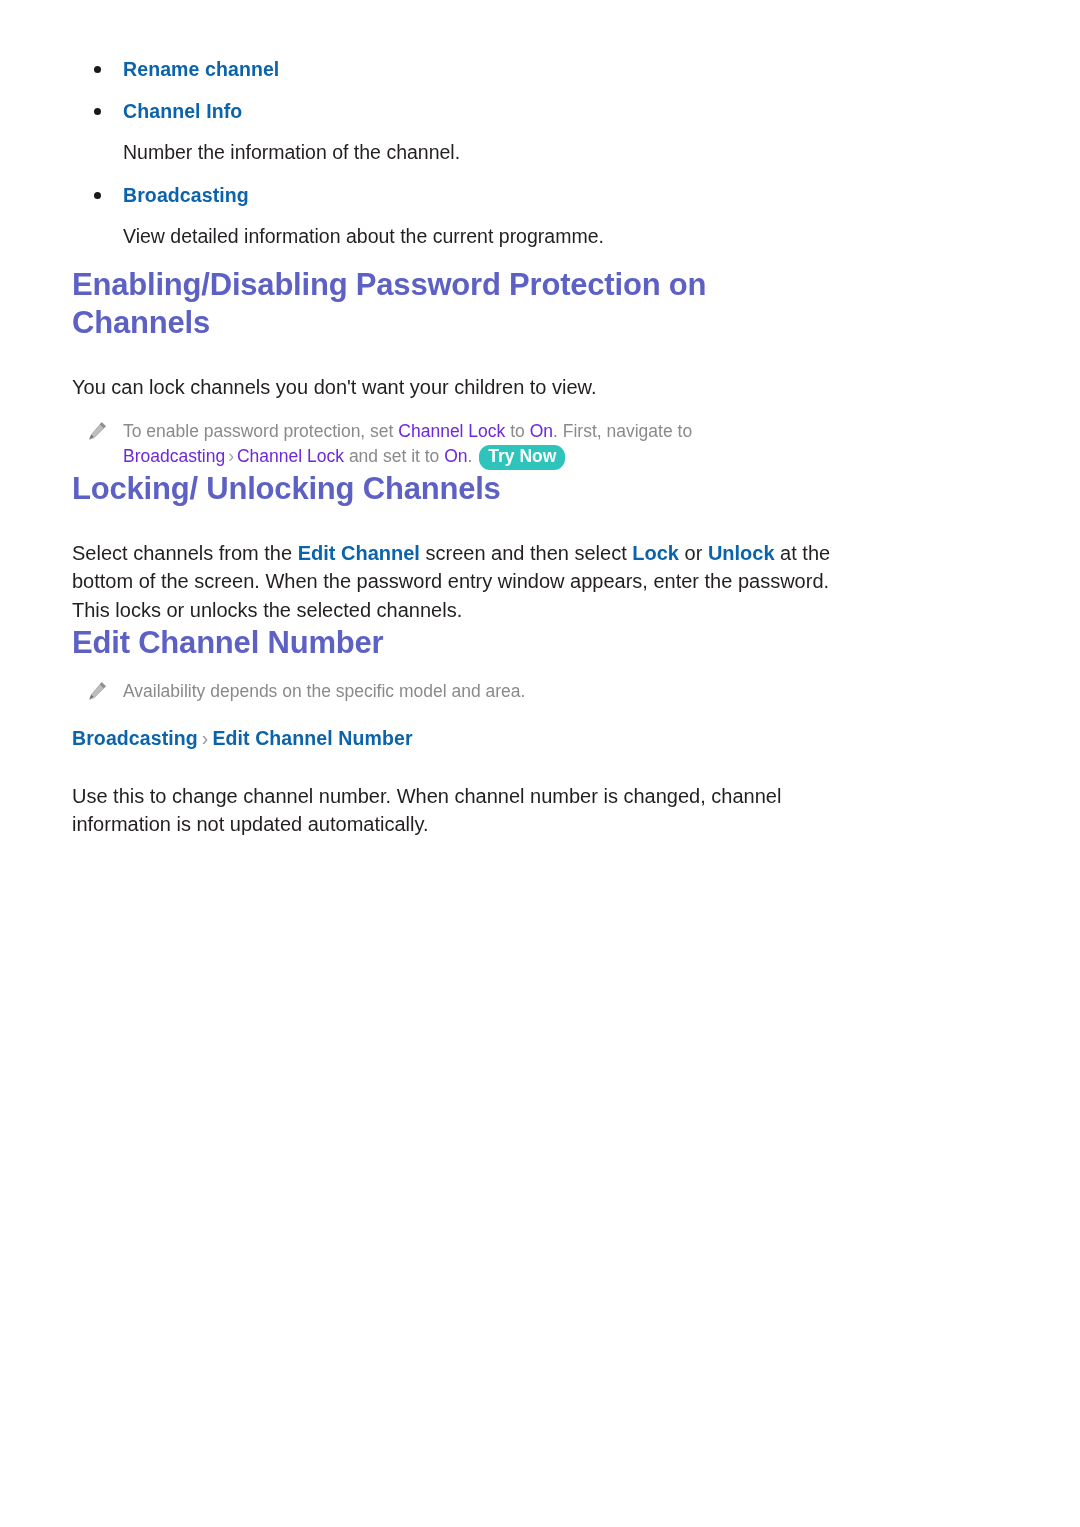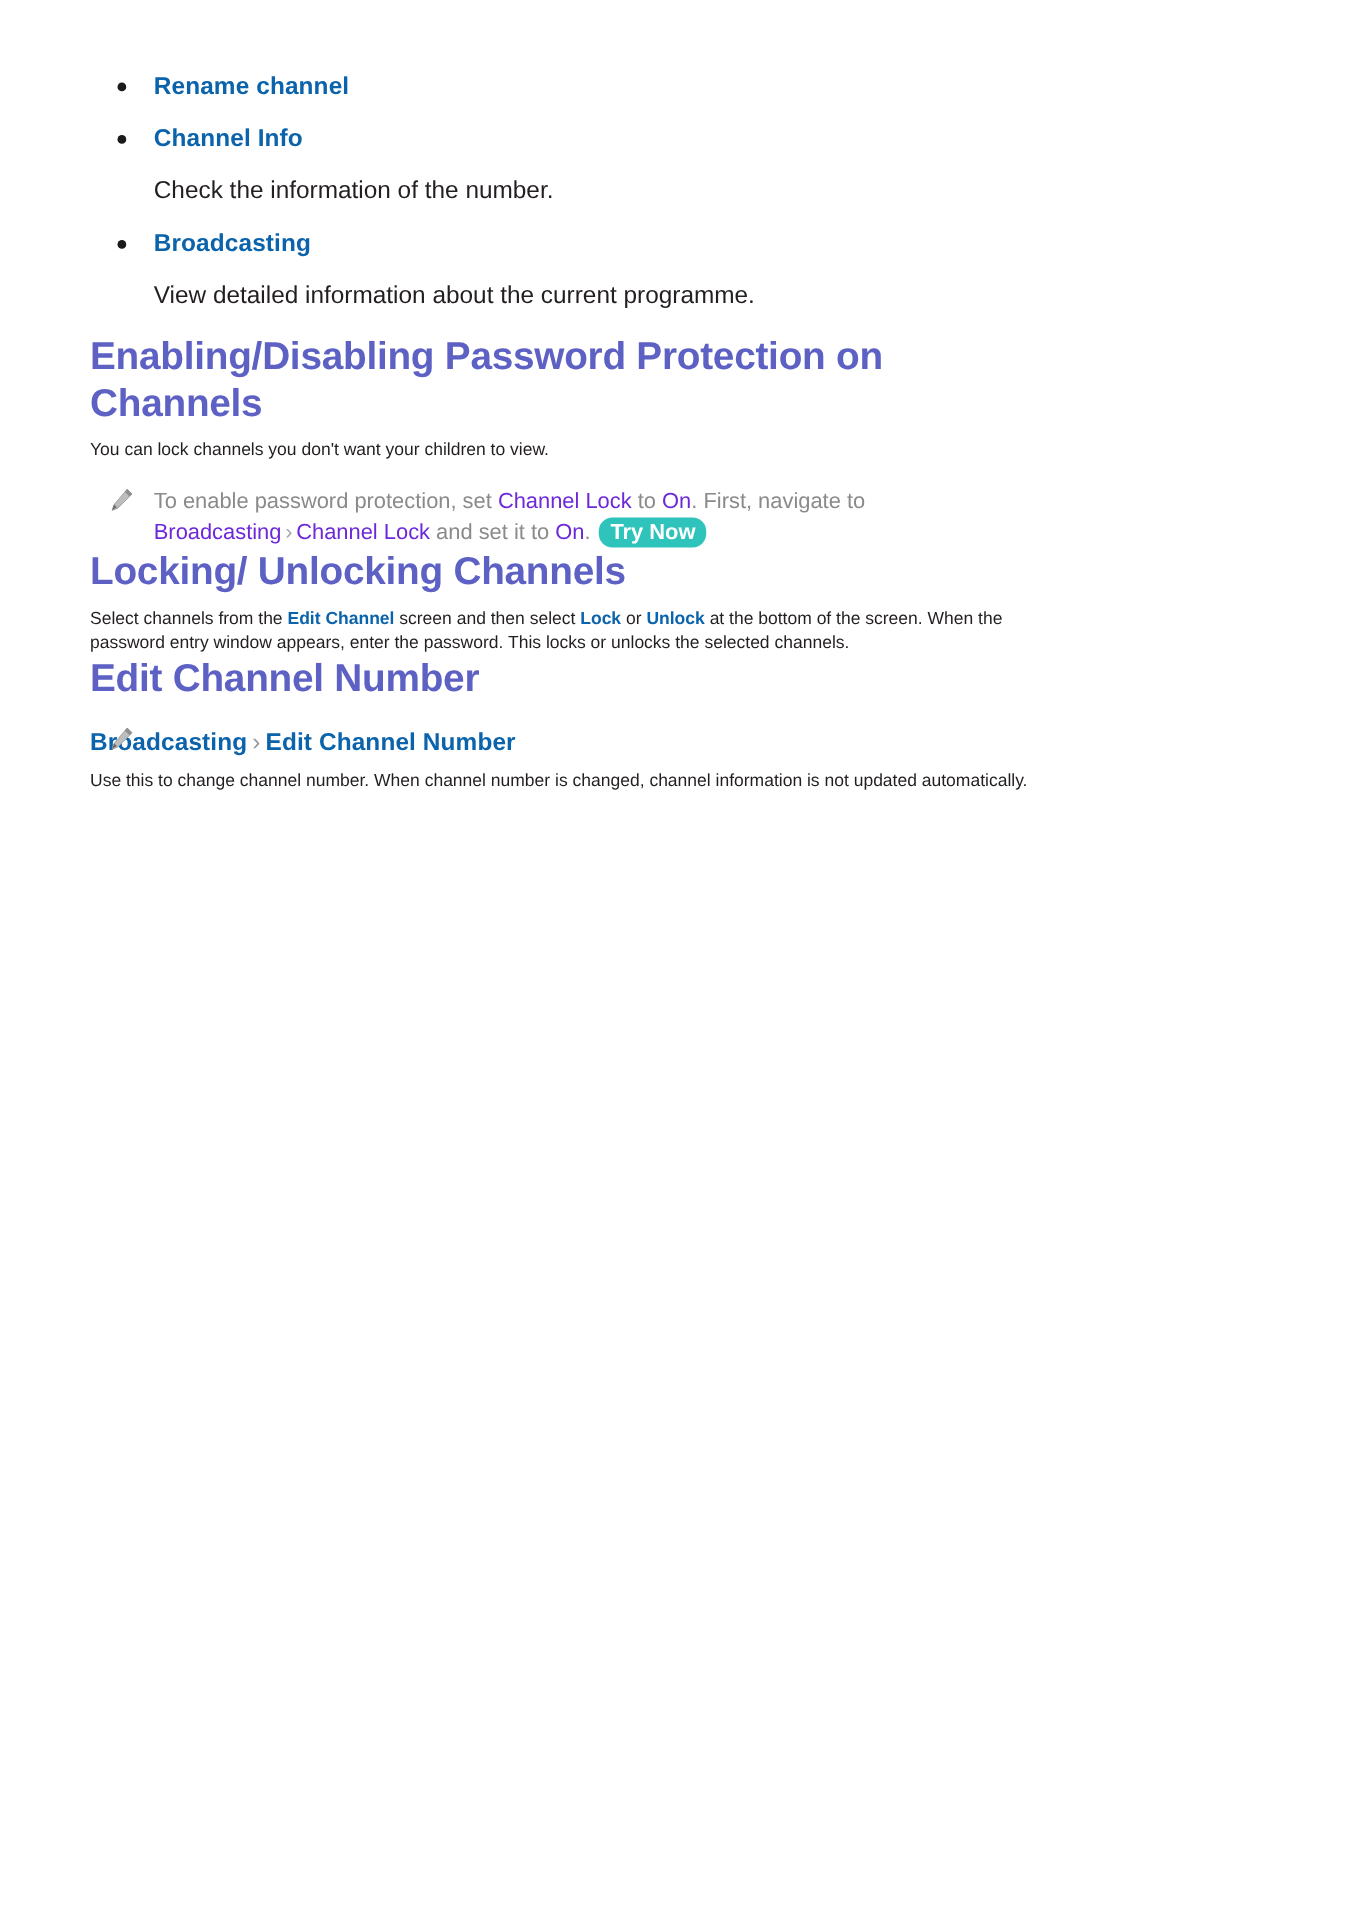--- a/index.html
+++ b/index.html
@@ -85,24 +85,24 @@
     letter-spacing: 0.1px;
   }
   .breadcrumb .sep {
     color: #9a9a9a;
     font-weight: normal;
     padding: 0 4px;
   }
 
   
   p.body-text {
-    font-size: 14px;
+    font-size: 20px;
     color: #231f20;
     line-height: 1.42;
-    margin: 9px 0 0 0;
+    margin: 32px 0 0 0;
     max-width: 905px;
   }
 
   .lnk {
     color: #0a63ab;
     font-weight: bold;
   }
 
   
   .tip {
@@ -159,21 +159,21 @@
         <span class="bullet-dot"></span>
         <span class="bullet-label">Rename channel</span>
       </div>
     </li>
 
     <li class="bullet-item">
       <div class="bullet-head">
         <span class="bullet-dot"></span>
         <span class="bullet-label">Channel Info</span>
       </div>
-      <p class="bullet-desc">Check the information of the number.</p>
+      <p class="bullet-desc">Number the information of the channel.</p>
     </li>
 
     <li class="bullet-item">
       <div class="bullet-head">
         <span class="bullet-dot"></span>
         <span class="bullet-label">Broadcasting</span>
       </div>
       <p class="bullet-desc">View detailed information about the current programme.</p>
     </li>
 
@@ -200,20 +200,21 @@
   </p>
 
   <h1 class="section-title h1-gap-top-3">Edit Channel Number</h1>
 
   <div class="tip">
     <svg class="pencil-icon" viewBox="0 0 24 24" aria-hidden="true">
       <path d="M17.2 2.6 L21.4 6.8 L9.0 19.2 L4.0 21.0 L5.8 16.0 Z" fill="#bdbdbd" stroke="#9e9e9e" stroke-width="0.8"></path>
       <path d="M17.2 2.6 L21.4 6.8 L19.2 9.0 L15.0 4.8 Z" fill="#8f8f8f"></path>
       <path d="M4.0 21.0 L5.8 16.0 L8.2 18.4 Z" fill="#6e6e6e"></path>
     </svg>
+    <span>Availability depends on the specific model and area.</span>
   </div>
 
   <div class="breadcrumb">
     <span>Broadcasting</span><span class="sep">›</span><span>Edit Channel Number</span>
   </div>
 
   <p class="body-text">Use this to change channel number. When channel number is changed, channel information is not updated automatically.</p>
 
 </div>
 

